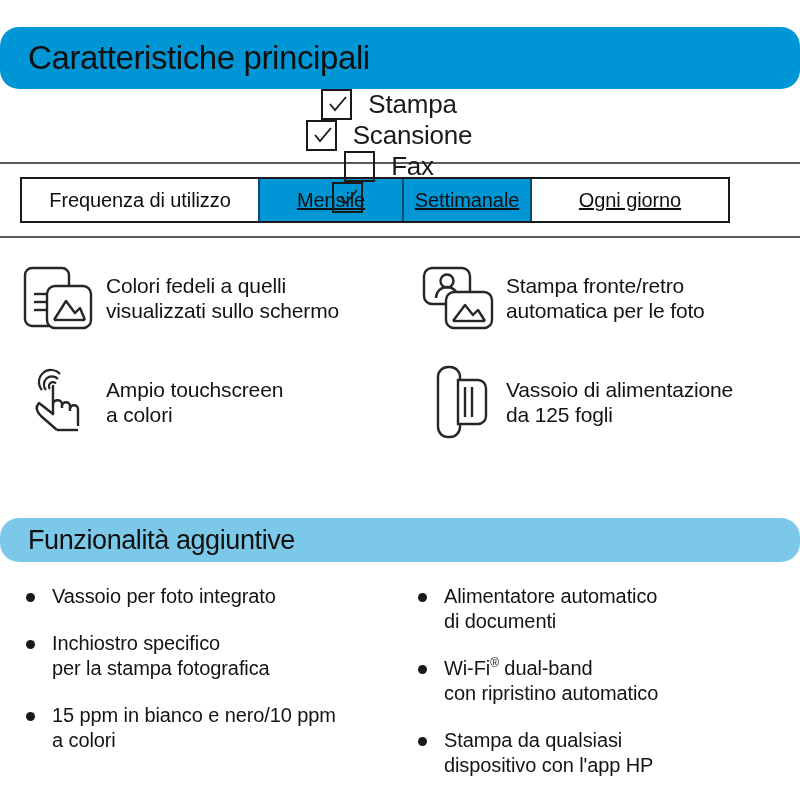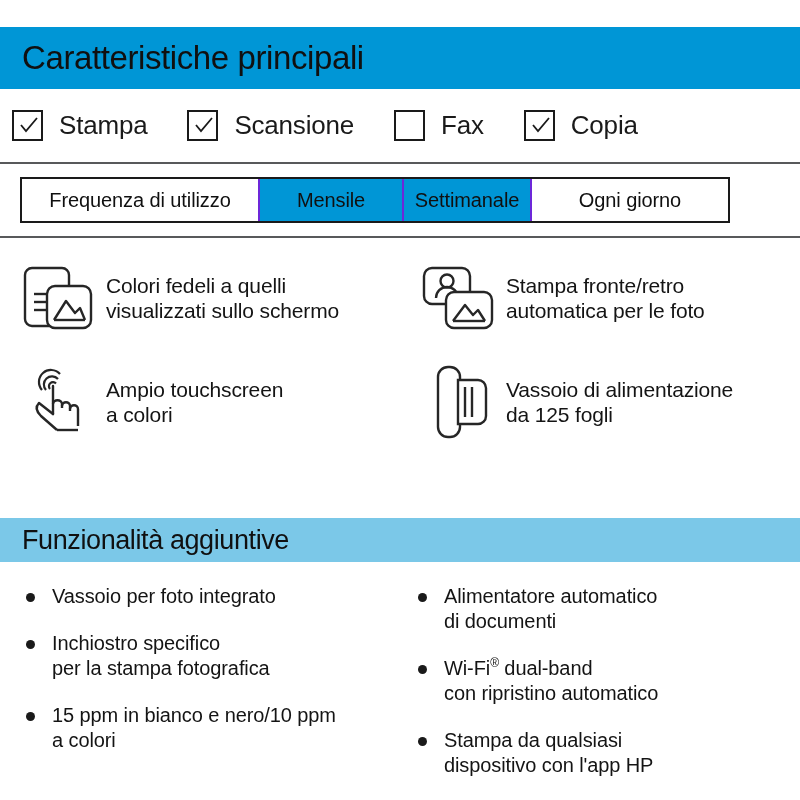--- a/index.html
+++ b/index.html
@@ -20,21 +20,22 @@
     height: 800px;
     background: #ffffff;
   }
 
   
   .banner {
     box-sizing: border-box;
     width: 100%;
     display: flex;
     align-items: center;
-    padding-left: 22px;
+    padding-left: 28px;
+    border-radius: 19px;
   }
   .banner-primary {
     height: 62px;
     background: #0096d6;
     margin-top: 27px;
   }
   .banner-secondary {
     height: 44px;
     background: #7bc8e8;
     margin-top: 0;
@@ -56,21 +57,22 @@
     height: 2px;
     background: #58595b;
   }
 
   
   .capabilities {
     box-sizing: border-box;
     height: 73px;
     display: flex;
     align-items: center;
-    padding-left: 12px;
+    padding-left: 18px;
+    flex-direction: column;
   }
   .capability {
     display: flex;
     align-items: center;
     margin-right: 40px;
   }
   .checkbox {
     position: relative;
     width: 31px;
     height: 31px;
@@ -112,21 +114,22 @@
     align-items: center;
     justify-content: center;
     box-sizing: border-box;
     font-size: 20px;
     letter-spacing: -0.1px;
     white-space: nowrap;
     color: #101010;
     background: #ffffff;
   }
   .segment + .segment {
-    border-left: 2px solid #6d28d9;
+    border-left: 2px solid #0c4a6e;
+    text-decoration: underline;
   }
   .segment.active {
     background: #0096d6;
   }
   .seg-0 { width: 236px; }
   .seg-1 { width: 144px; }
   .seg-2 { width: 128px; }
   .seg-3 { width: 166px; flex: 1 1 auto; }
 
   

